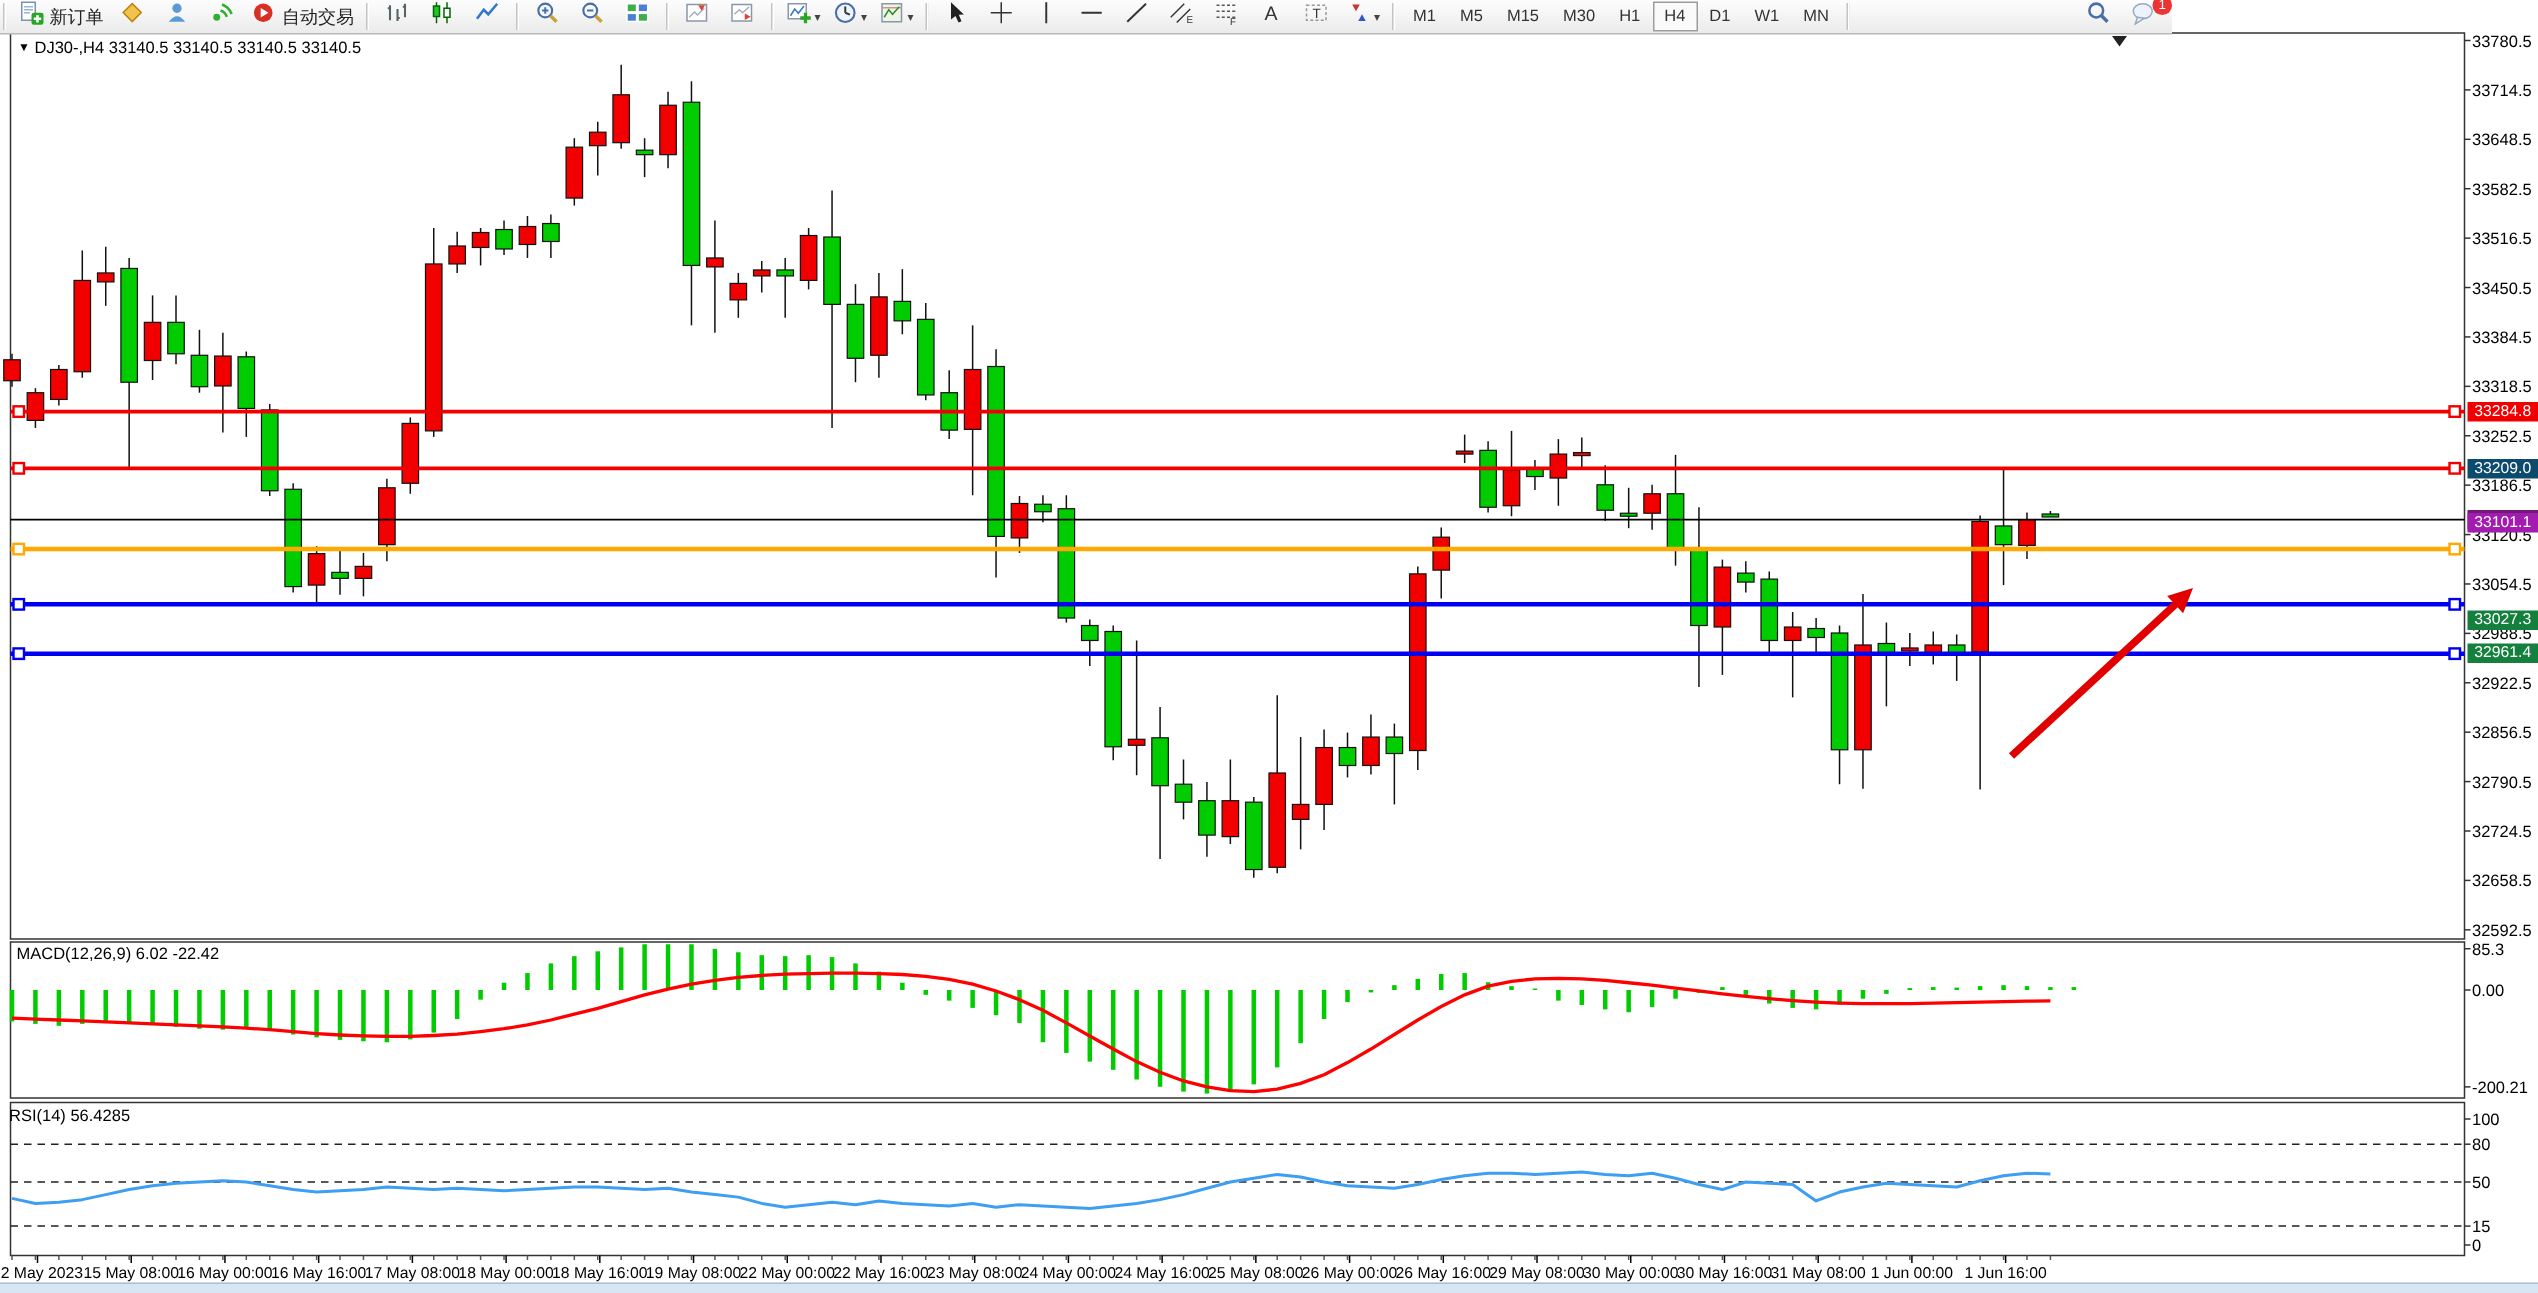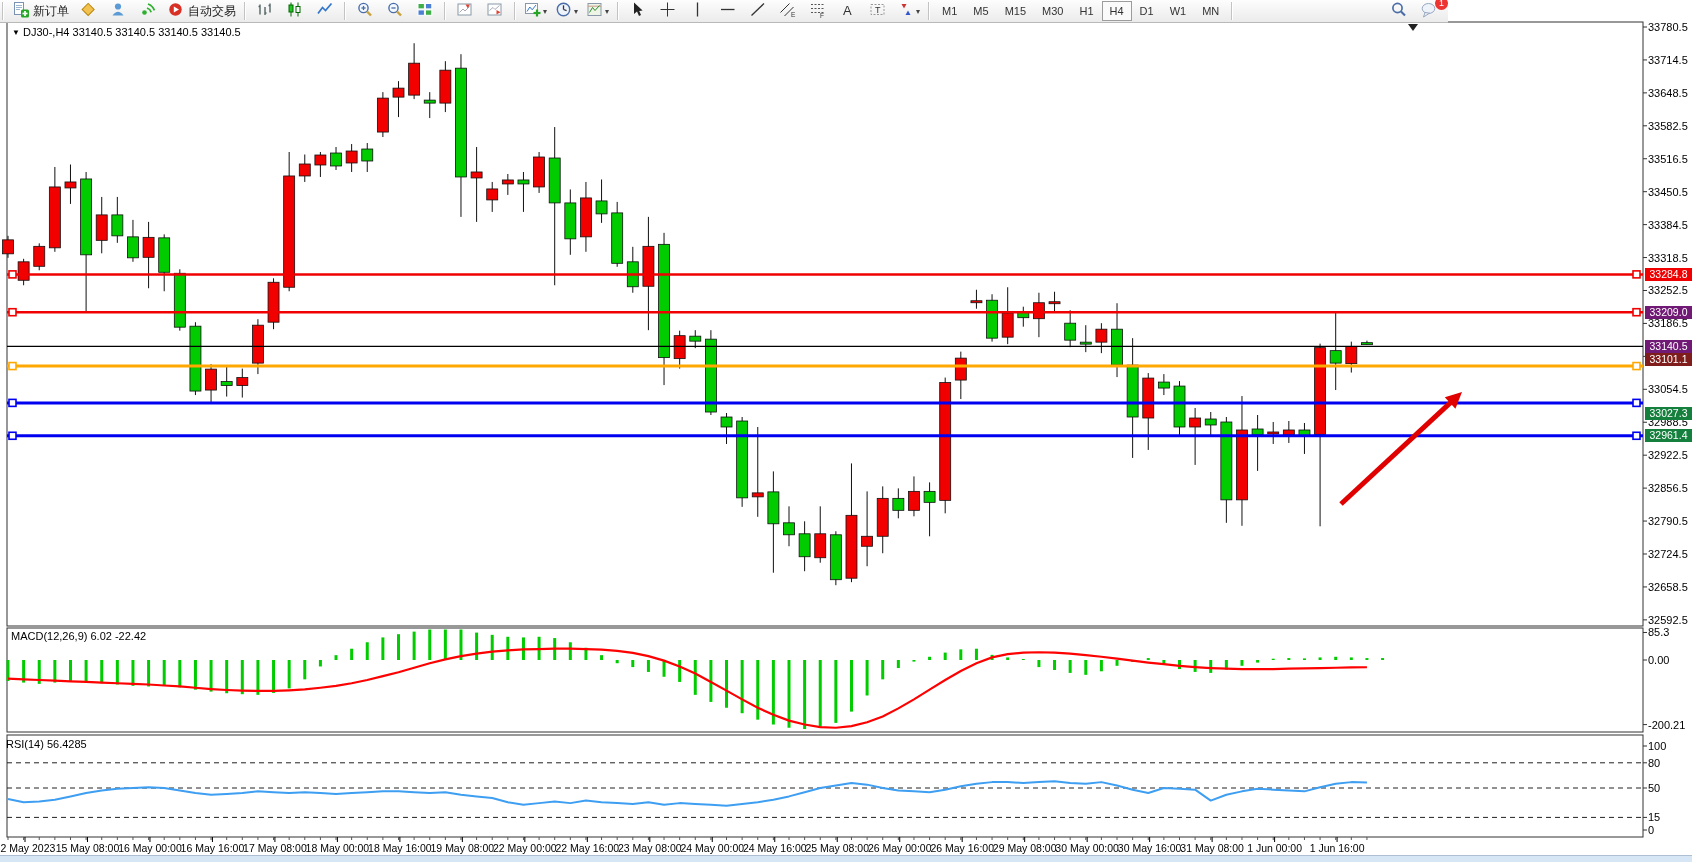--- a/index.html
+++ b/index.html
@@ -750,21 +750,21 @@
   <div class="overlay-label" id="chart-title">
     <span class="caret">▼</span>
     <span>DJ30-,H4</span>
     <span>33140.5 33140.5 33140.5 33140.5</span>
   </div>
   <div class="overlay-label" style="left:11px;top:630px;">MACD(12,26,9) 6.02 -22.42</div>
   <div class="overlay-label" style="left:6px;top:738px;">RSI(14) 56.4285</div>
 
   <div id="price-tags">
       <div class="price-tag" style="top:267.87997804171926px;background:#f00000">33284.8</div>
-      <div class="price-tag" style="top:305.7081046012576px;background:#701a75">33209.0</div>
+      <div class="price-tag" style="top:305.7081046012576px;background:#0c4a6e">33209.0</div>
       <div class="price-tag" style="top:339.89315300928234px;background:#701a75">33140.5</div>
-      <div class="price-tag" style="top:353px;background:#7f1d1d">33101.1</div>
+      <div class="price-tag" style="top:342px;background:#a21caf">33101.1</div>
       <div class="price-tag" style="top:407px;background:#15803d">33027.3</div>
       <div class="price-tag" style="top:429.273330671723px;background:#15803d">32961.4</div>
     </div>
 
   <div id="status-bar"></div>
 </div>
 
 </body></html>

